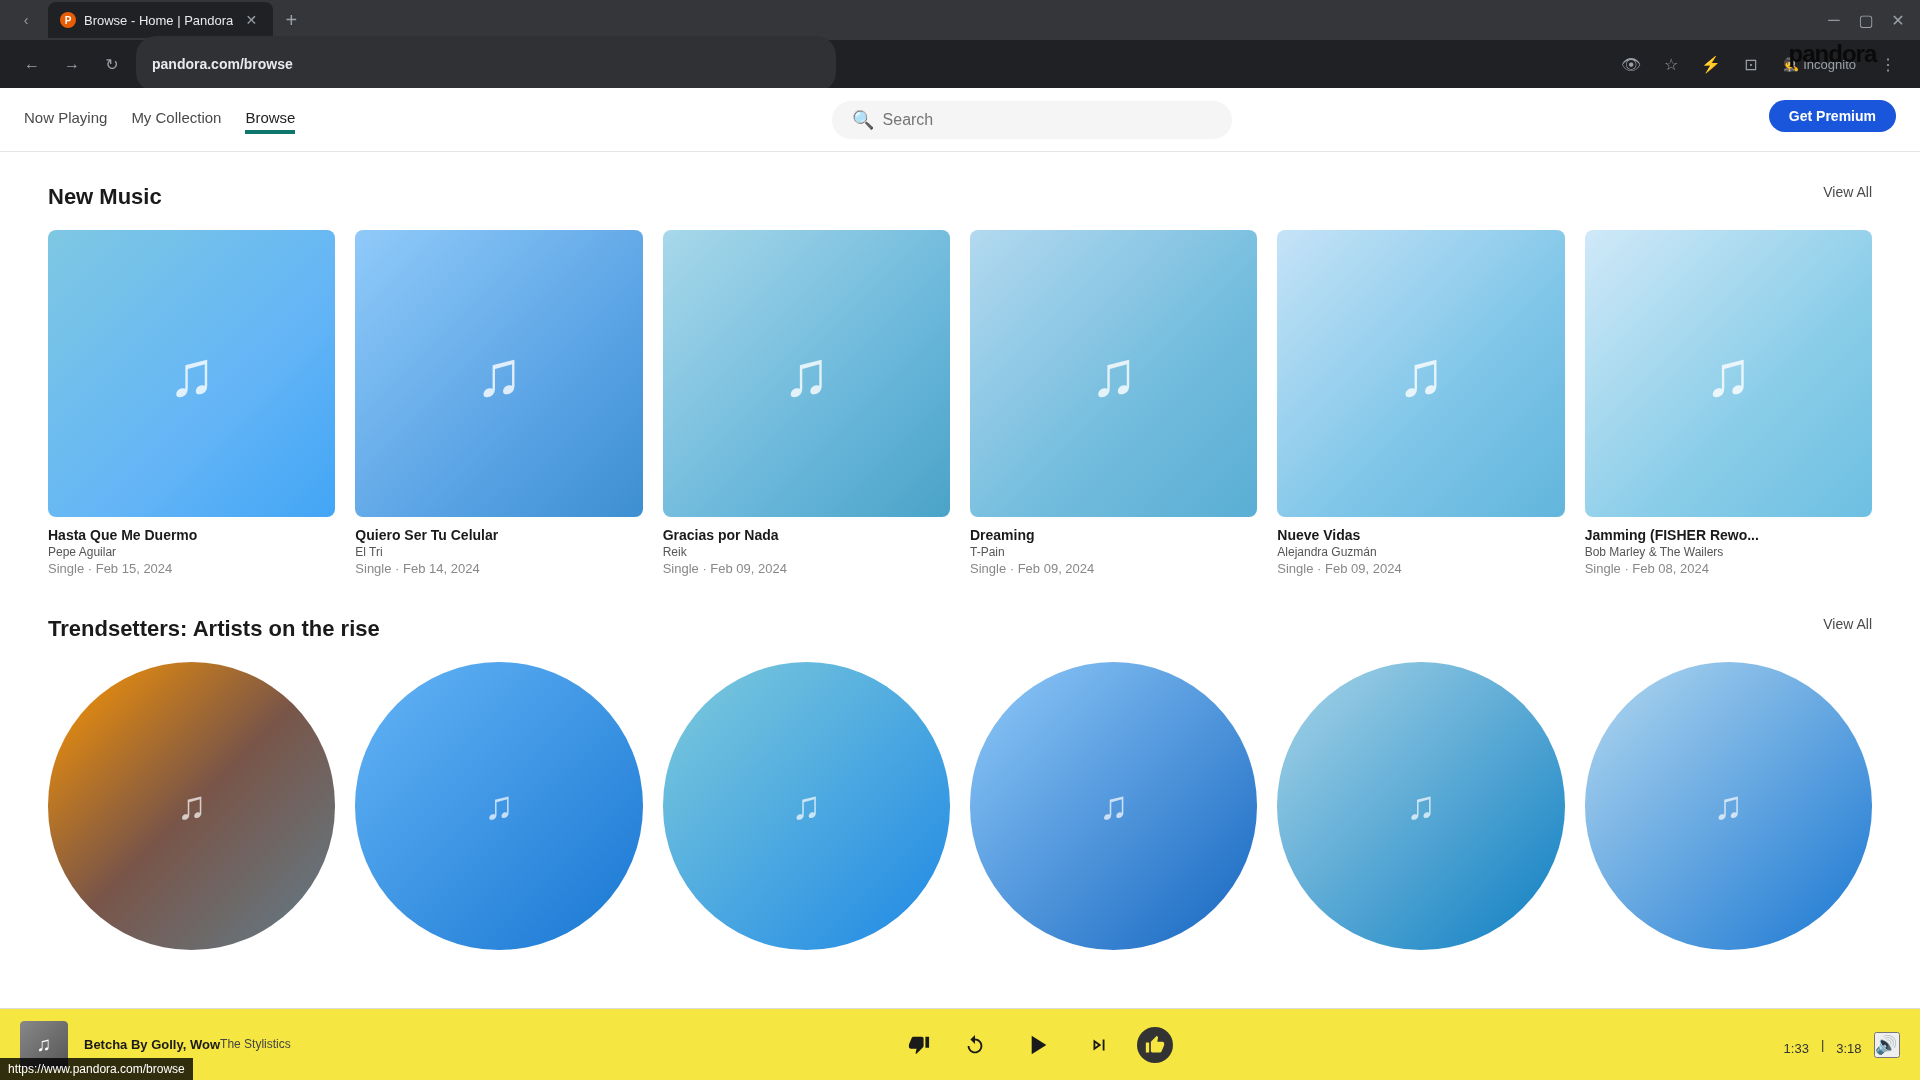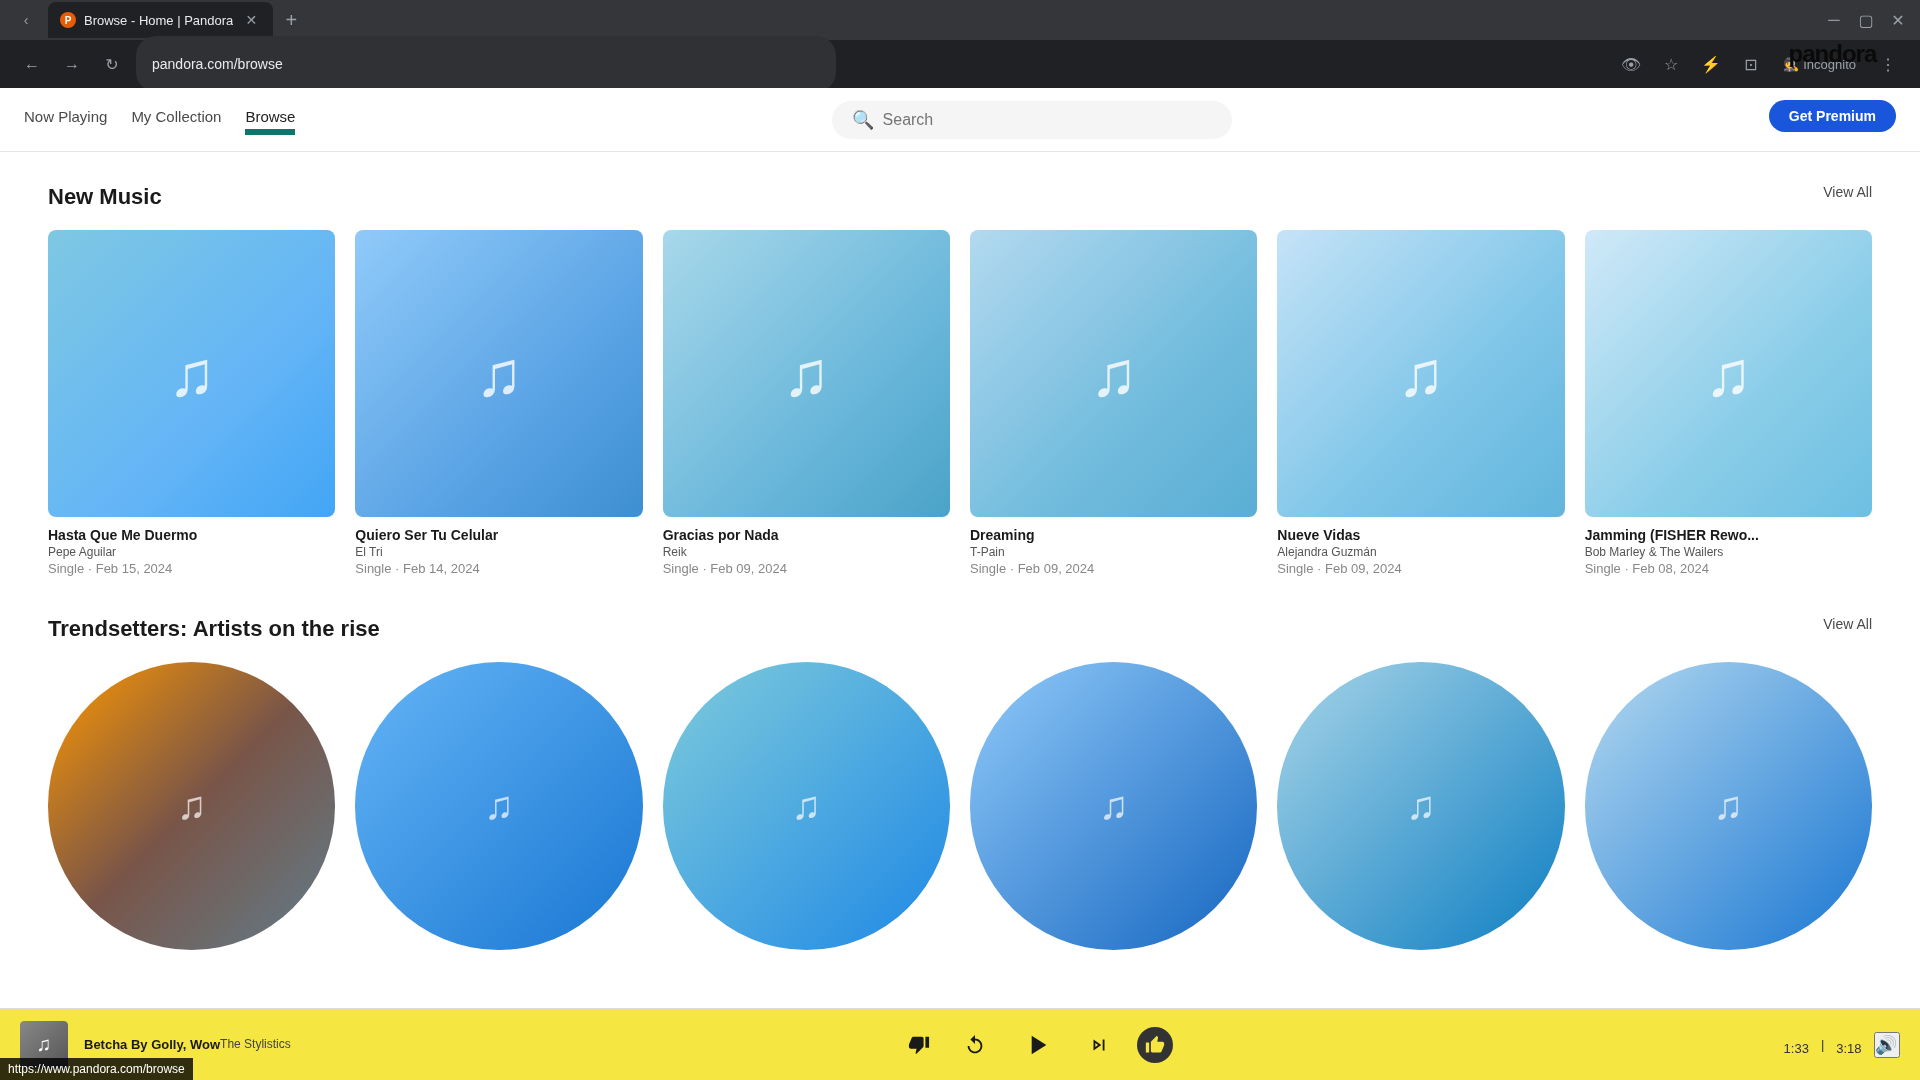--- a/index.html
+++ b/index.html
@@ -13,33 +13,33 @@
     .tab-item { background: #202124; border-radius: 8px 8px 0 0; display: flex; align-items: center; padding: 0 12px; height: 36px; gap: 8px; min-width: 200px; max-width: 280px; }
     .tab-favicon { width: 16px; height: 16px; background: #e85d04; border-radius: 50%; display: flex; align-items: center; justify-content: center; font-size: 9px; }
     .tab-title { font-size: 13px; color: #e8eaed; flex: 1; white-space: nowrap; overflow: hidden; text-overflow: ellipsis; }
     .tab-close { color: #9aa0a6; background: none; border: none; cursor: pointer; font-size: 14px; width: 20px; height: 20px; border-radius: 50%; display: flex; align-items: center; justify-content: center; }
     .tab-new { background: none; border: none; color: #9aa0a6; cursor: pointer; width: 28px; height: 28px; border-radius: 50%; display: flex; align-items: center; justify-content: center; font-size: 20px; }
     .window-controls { margin-left: auto; display: flex; gap: 4px; }
     .win-btn { background: none; border: none; color: #9aa0a6; cursor: pointer; font-size: 16px; width: 28px; height: 28px; display: flex; align-items: center; justify-content: center; }
 
     .address-bar { display: flex; align-items: center; height: 48px; padding: 0 16px; gap: 8px; background: #202124; }
     .nav-btn { background: none; border: none; color: #9aa0a6; cursor: pointer; width: 32px; height: 32px; border-radius: 50%; display: flex; align-items: center; justify-content: center; font-size: 16px; }
-    .url-bar { flex: 1; background: #303134; border: none; border-radius: 20px; padding: 20px 16px; color: #e8eaed; font-size: 14px; outline: none; max-width: 700px; }
+    .url-bar { flex: 1; background: #303134; border: none; border-radius: 20px; padding: 20px 16px; color: #e8eaed; font-size: 14px; outline: none; max-width: 700px; font-weight: bold; }
     .toolbar-right { margin-left: auto; display: flex; align-items: center; gap: 8px; }
     .toolbar-icon { background: none; border: none; color: #9aa0a6; cursor: pointer; width: 32px; height: 32px; border-radius: 50%; display: flex; align-items: center; justify-content: center; font-size: 16px; }
     .incognito-btn { background: none; border: none; color: #9aa0a6; cursor: pointer; font-size: 13px; display: flex; align-items: center; gap: 4px; padding: 4px 8px; border-radius: 16px; }
 
     
     .pandora-app { background: #fff; height: calc(1080px - 88px); display: flex; flex-direction: column; }
 
     
     .app-header { display: flex; align-items: center; height: 64px; padding: 0 24px; border-bottom: 1px solid #e5e5e5; background: #fff; gap: 32px; }
     .nav-links { display: flex; gap: 24px; }
     .nav-link { text-decoration: none; color: #4a4a4a; font-size: 15px; font-weight: 500; padding: 4px 0; border-bottom: 2px solid transparent; }
-    .nav-link.active { color: #222; border-bottom: 6px solid #0f766e; }
+    .nav-link.active { color: #222; border-bottom: 4px solid #0f766e; }
     .search-bar-wrap { flex: 1; display: flex; justify-content: center; }
     .search-bar { display: flex; align-items: center; background: #f5f5f5; border-radius: 24px; padding: 8px 20px; gap: 8px; width: 400px; }
     .search-input { background: none; border: none; outline: none; font-size: 16px; color: #666; width: 100%; }
     .header-right { margin-left: auto; display: flex; align-items: center; gap: 32px; flex-direction: column; }
     .pandora-logo { font-size: 24px; color: #0a0a0a; font-weight: 700; letter-spacing: -1px; }
     .get-premium-btn { background: #1a56db; color: #fff; border: none; border-radius: 20px; padding: 8px 20px; font-size: 14px; font-weight: 600; cursor: pointer; }
     .user-avatar { width: 36px; height: 36px; border-radius: 50%; background: #2ecc71; display: flex; align-items: center; justify-content: center; color: #fff; font-size: 16px; font-weight: 700; cursor: pointer; }
 
     
     .main-content { flex: 1; overflow-y: auto; padding: 32px 48px; background: #fff; }

